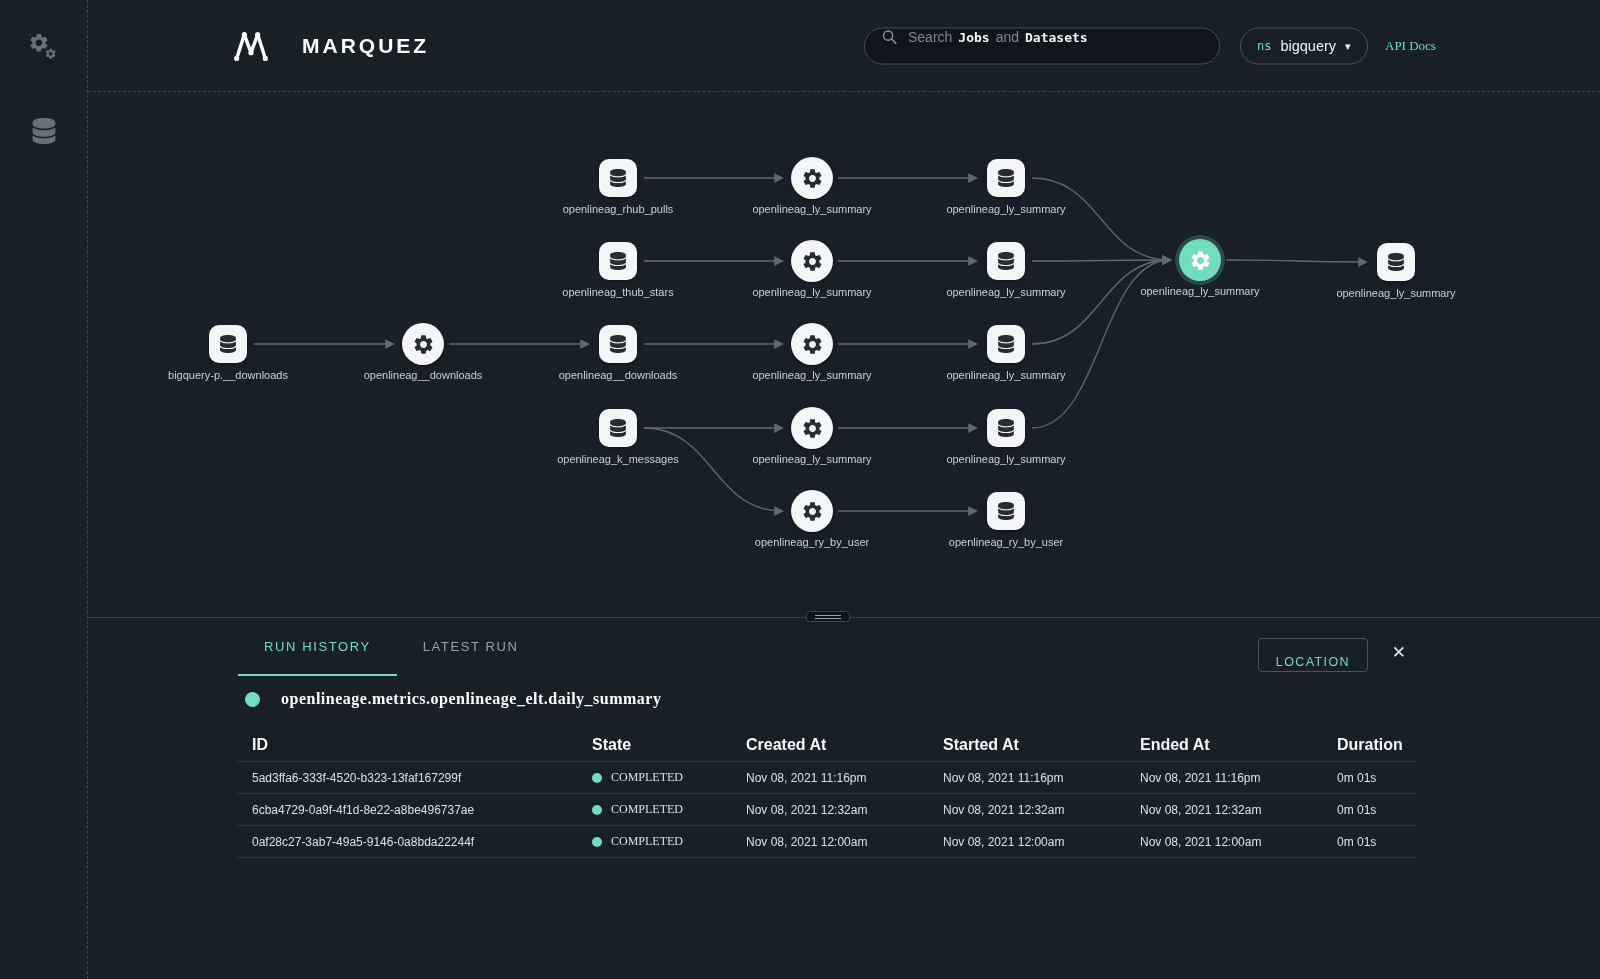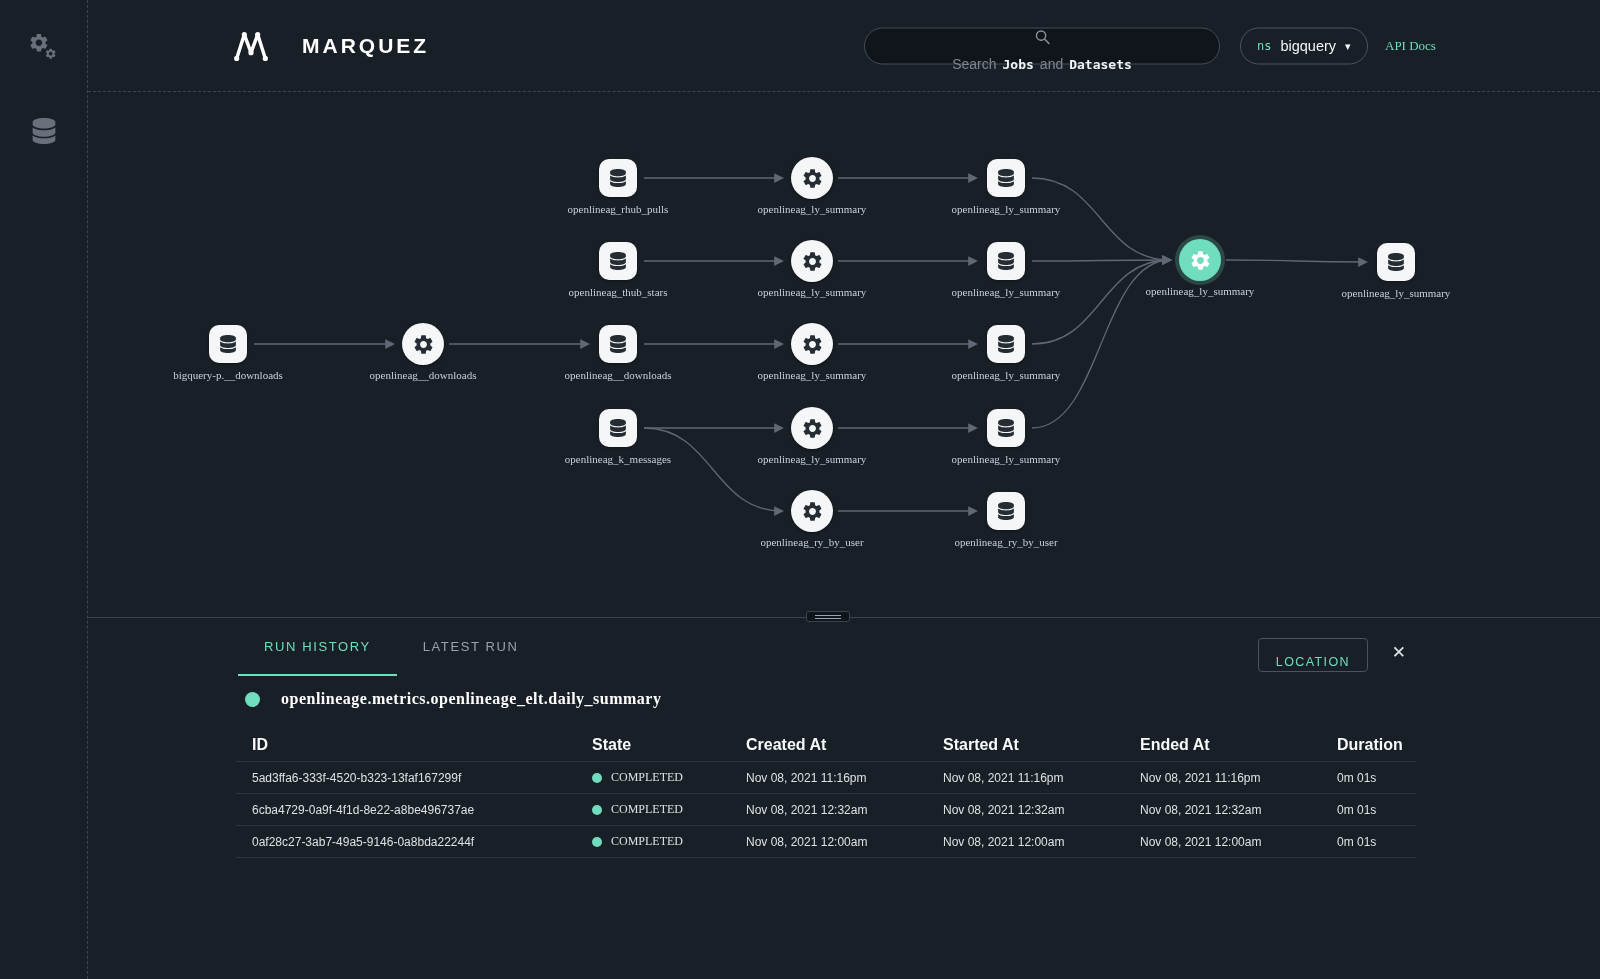--- a/index.html
+++ b/index.html
@@ -26,39 +26,38 @@
     position:absolute; left:88px; right:0; top:0; height:92px;
     border-bottom:1px dashed #3d4650; z-index:4;
   }
   .logo-wrap { position:absolute; left:142px; top:50%; transform:translateY(-50%); display:flex; align-items:center; gap:30px; }
   .logo-icon { width:42px; height:40px; color:#ffffff; }
   .logo-icon svg { width:42px; height:40px; }
   .brand { font-size:21px; font-weight:bold; letter-spacing:3px; color:#fff; }
   .searchbox {
     position:absolute; left:776px; top:50%; transform:translateY(-50%);
     width:356px; height:37px; border:1px solid #434c56; border-radius:19px;
-    background:#10151b; display:flex; align-items:center; padding:0 16px; gap:10px;
+    background:#10151b; display:flex; padding:0 16px; gap:10px;
     cursor:text;
-    flex-direction:column;
   }
   .searchbox .icon { width:17px; height:17px; color:#8a929c; flex:0 0 auto; }
   .searchbox .icon svg { width:17px; height:17px; }
   .search-text { font-size:14px; color:#7e8791; display:flex; gap:6px; align-items:baseline; white-space:nowrap; }
   .search-kw { color:#f2f4f6; font-family:"DejaVu Sans Mono", monospace; font-weight:bold; font-size:13px; }
   .ns-select {
     position:absolute; left:1152px; top:50%; transform:translateY(-50%);
     height:37px; min-width:127px; border:1px solid #4a545f; border-radius:19px;
     display:flex; align-items:center; gap:9px; padding:0 16px; cursor:pointer;
   }
   .ns-prefix { font-family:"DejaVu Sans Mono", monospace; font-size:12px; color:#71ddbf; }
   .ns-value { font-size:14.5px; color:#f2f4f6; }
   .ns-caret { font-size:11px; color:#f2f4f6; }
   .api-docs { position:absolute; left:1297px; top:50%; transform:translateY(-50%); font-size:13px; color:#71ddbf; text-decoration:none; cursor:pointer;font-family:Liberation Serif, serif; }
   
-  .graph { position:absolute; left:0; top:0; width:1600px; height:617px; z-index:1;font-family:Liberation Serif, serif; }
+  .graph { position:absolute; left:0; top:0; width:1600px; height:617px; z-index:1; }
   #edges-svg { position:absolute; left:0; top:0; pointer-events:none; }
   .edge { fill:none; stroke:#5f6873; stroke-width:1.3; }
   .node { position:absolute; width:0; height:0; z-index:2; }
   .node .shape {
     position:absolute; transform:translate(-50%,-50%);
     display:flex; align-items:center; justify-content:center;
     background:#f4f6f7; color:#262c33; cursor:pointer;
     box-shadow:0 1px 3px rgba(0,0,0,.4);
   }
   .node.dataset .shape { width:38px; height:38px; border-radius:10px; }

